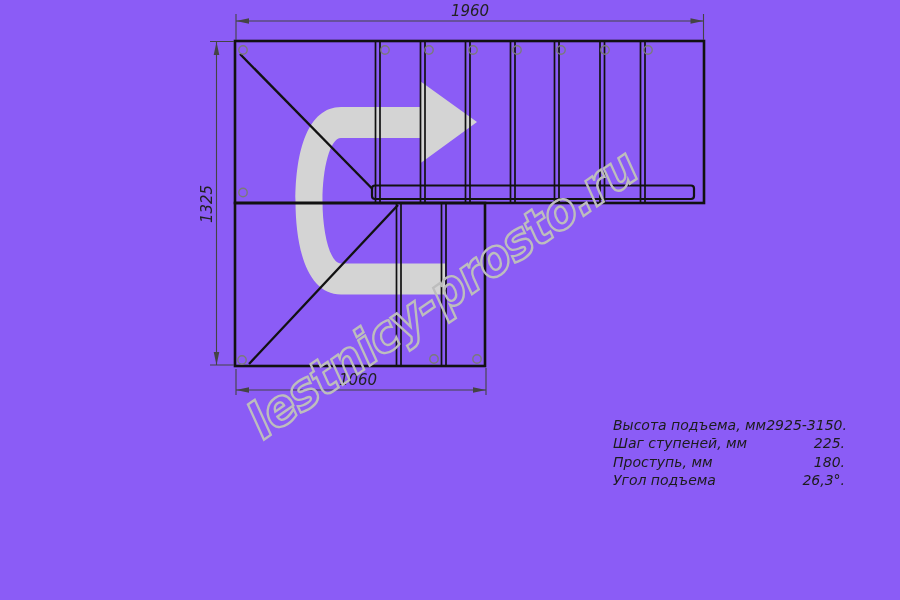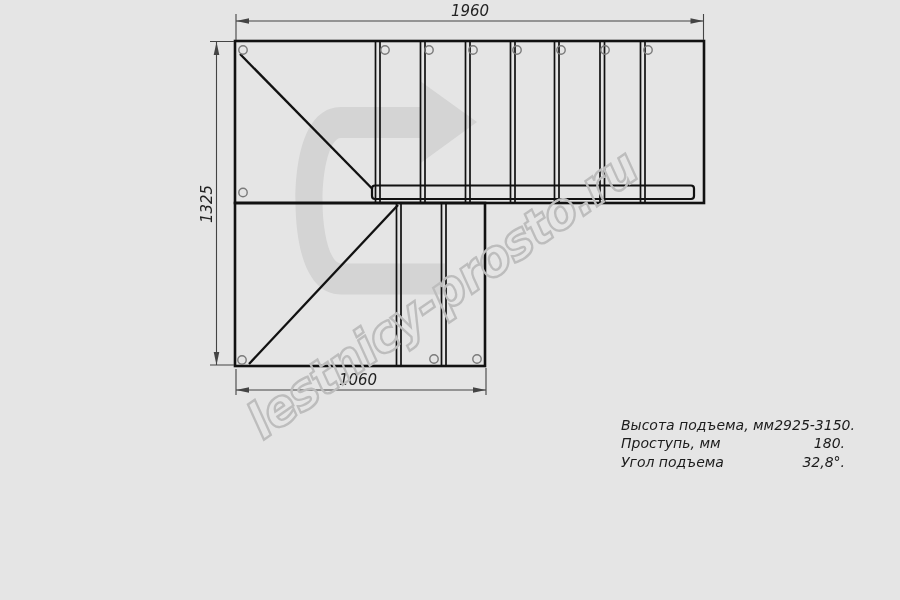--- a/index.html
+++ b/index.html
@@ -8,36 +8,36 @@
     background: #ffffff;
     width: 900px;
     height: 600px;
     overflow: hidden;
     font-family: "DejaVu Sans", sans-serif;
   }
   .stage {
     position: relative;
     width: 900px;
     height: 600px;
-    background: #e5e5e5;
+    background: #8b5cf6;
   }
   svg { position: absolute; left: 0; top: 0; }
 
   .spec-table {
     position: absolute;
     left: 613px;
     top: 416px;
     width: 232px;
     font-family: "DejaVu Sans", sans-serif;
     font-style: italic;
     font-size: 14px;
     line-height: 18.4px;
     color: #1c1c1c;
   }
-  .spec-row { display: flex; justify-content: space-between; margin-left: 8px; }
+  .spec-row { display: flex; justify-content: space-between; }
   .spec-label { text-align: left; white-space: nowrap; }
   .spec-value { text-align: left; white-space: nowrap; }
 
   .dim-text {
     font-family: "DejaVu Sans", sans-serif;
     font-style: italic;
     font-size: 15px;
     fill: #222222;
   }
   .watermark-text {
@@ -132,22 +132,26 @@
 
     <text class="watermark-text" transform="translate(452,308) rotate(-35)" text-anchor="middle" textLength="462" lengthAdjust="spacingAndGlyphs">lestnicy-prosto.ru</text>
   </svg>
 
   <div class="spec-table">
     <div class="spec-row">
       <span class="spec-label">Высота подъема, мм</span>
       <span class="spec-value">2925-3150.</span>
     </div>
     <div class="spec-row">
+      <span class="spec-label">Шаг ступеней, мм</span>
+      <span class="spec-value">225.</span>
+    </div>
+    <div class="spec-row">
       <span class="spec-label">Проступь, мм</span>
       <span class="spec-value">180.</span>
     </div>
     <div class="spec-row">
       <span class="spec-label">Угол подъема</span>
-      <span class="spec-value">32,8°.</span>
+      <span class="spec-value">26,3°.</span>
     </div>
   </div>
 
 </div>
 
 </body></html>

